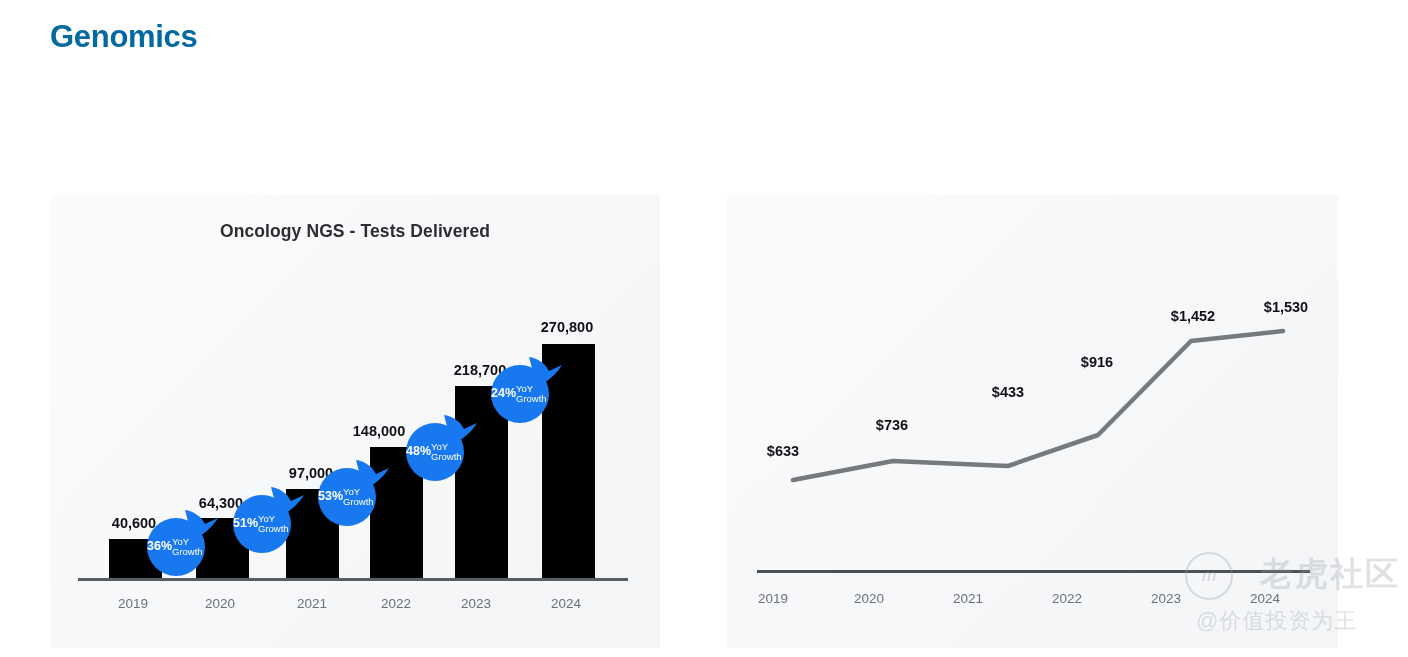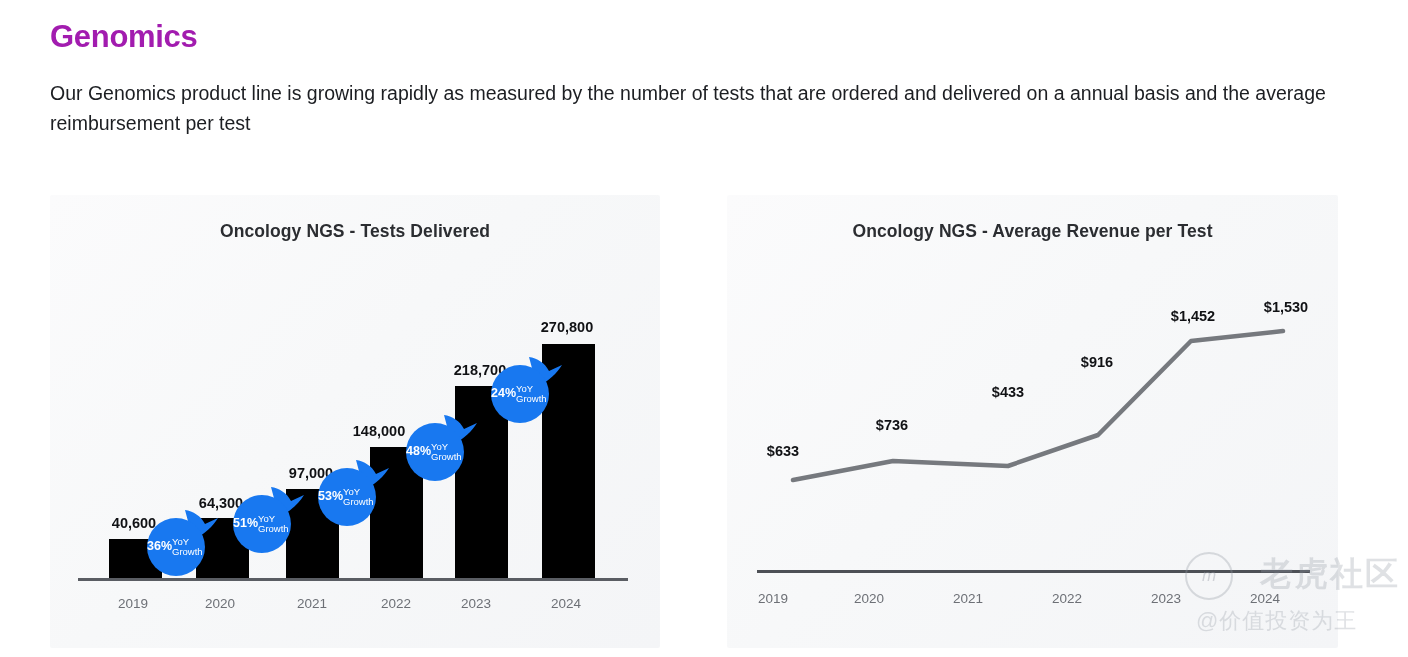--- a/index.html
+++ b/index.html
@@ -20,21 +20,21 @@
   .page-header {
     position: absolute;
     left: 50px;
     top: 18px;
     width: 1300px;
   }
   .page-title {
     font-size: 31px;
     font-weight: bold;
     letter-spacing: -0.3px;
-    color: #a21caf;
+    color: #0369a1;
     margin: 0 0 24px 0;
     line-height: 1.2;
   }
   .page-subtitle {
     font-size: 19.5px;
     font-weight: normal;
     color: #1c1e22;
     line-height: 1.52;
     margin: 0;
     max-width: 1290px;
@@ -168,21 +168,20 @@
     letter-spacing: 1px;
     white-space: nowrap;
     pointer-events: none;
   }
 </style>
 </head>
 <body>
 
 <div class="page-header">
   <h1 class="page-title">Genomics</h1>
-  <p class="page-subtitle">Our Genomics product line is growing rapidly as measured by the number of tests that are ordered and delivered on a annual basis and the average reimbursement per test</p>
 </div>
 
 <div class="card card-left">
   <div class="chart-title">Oncology NGS - Tests Delivered</div>
 
   <div class="plot">
 
     <div class="bar-value" style="left:84px; top:308px;">40,600</div>
     <div class="bar-value" style="left:171px; top:288px;">64,300</div>
     <div class="bar-value" style="left:261px; top:258px;">97,000</div>
@@ -258,21 +257,20 @@
       <div class="badge-text">
         <span class="badge-pct">24%</span>
         <span class="badge-label">YoY Growth</span>
       </div>
     </div>
 
   </div>
 </div>
 
 <div class="card card-right">
-  <div class="chart-title">Oncology NGS - Average Revenue per Test</div>
 
   <div class="plot">
 
     <div class="line-value" style="left:56px;  top:248px;">$633</div>
     <div class="line-value" style="left:165px; top:222px;">$736</div>
     <div class="line-value" style="left:281px; top:189px;">$433</div>
     <div class="line-value" style="left:370px; top:159px;">$916</div>
     <div class="line-value" style="left:466px; top:113px;">$1,452</div>
     <div class="line-value" style="left:559px; top:104px;">$1,530</div>
 

